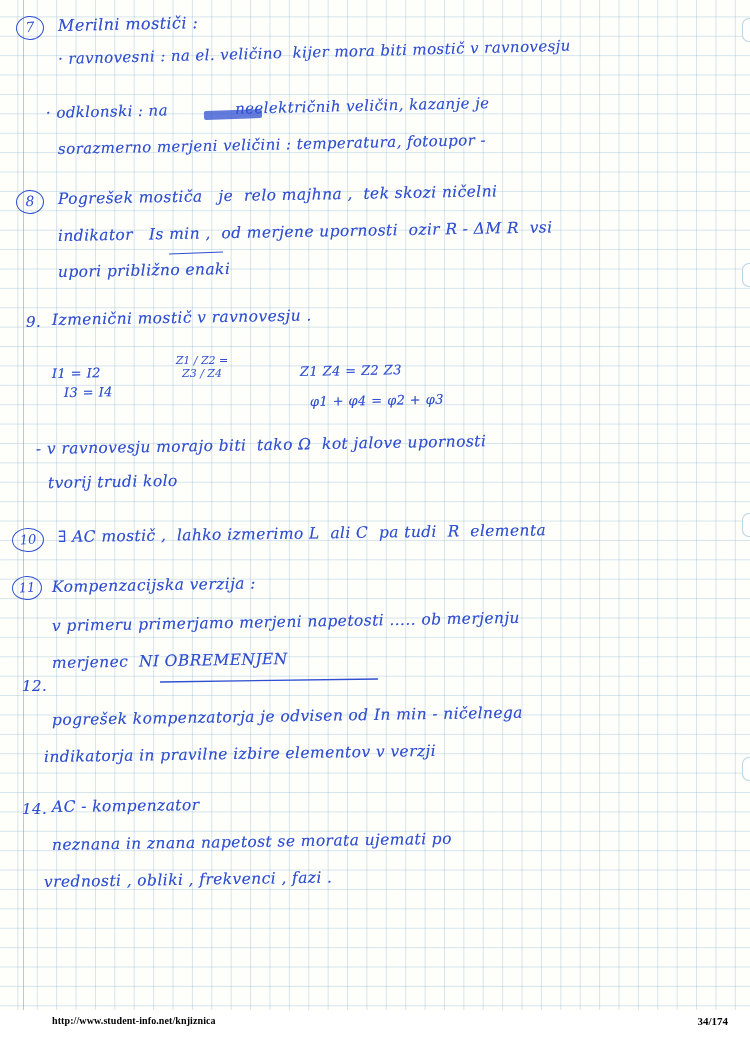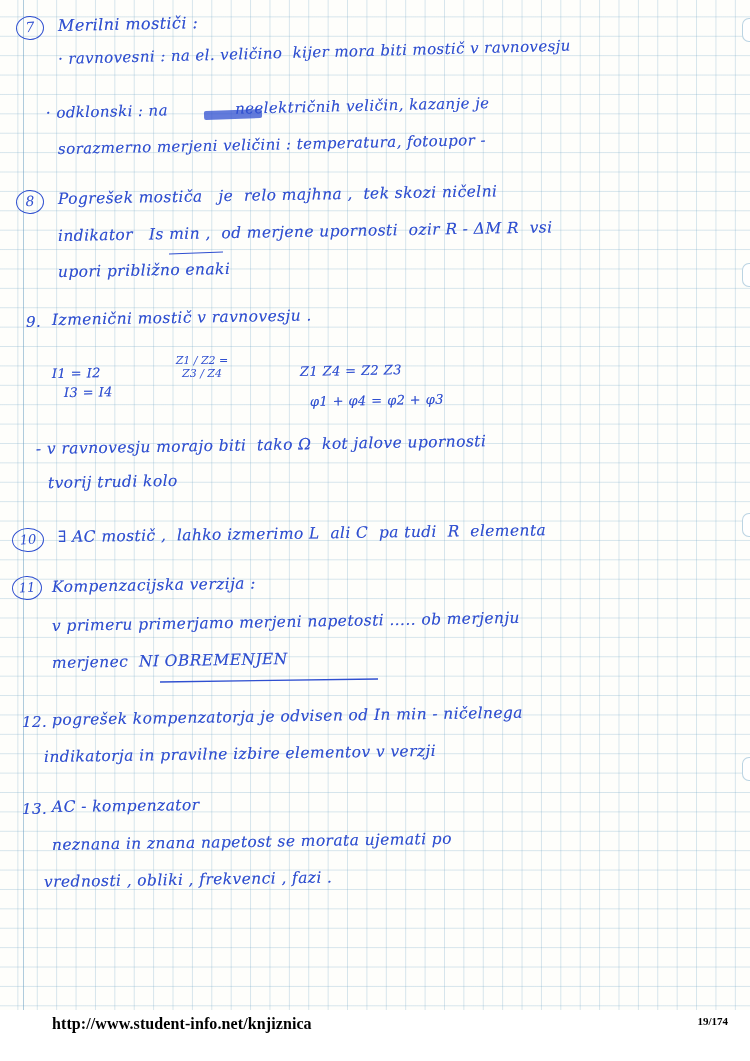--- a/index.html
+++ b/index.html
@@ -91,21 +91,21 @@
     width: 750px;
     height: 51px;
     background: #ffffff;
     border-top: 1px solid #ffffff;
   }
   #footer-url {
     position: absolute;
     left: 52px; top: 1015px;
     font-family: "Liberation Serif", serif;
     font-weight: bold;
-    font-size: 16px;
+    font-size: 10px;
     color: #000000;
     letter-spacing: 0.1px;
   }
   #footer-page {
     position: absolute;
     right: 22px; top: 1015px;
     font-family: "Liberation Serif", serif;
     font-weight: bold;
     font-size: 11px;
     color: #000000;
@@ -163,25 +163,25 @@
   <div class="ink n" style="left:58px; top:528px; transform: rotate(-0.8deg); font-size:15.5px;">∃ AC mostič ,  lahko izmerimo L  ali C  pa tudi  R  elementa</div>
 
   <div class="circled" style="left:12px; top:576px; width:28px; font-size:13px;">11</div>
   <div class="ink n" style="left:52px; top:578px; transform: rotate(-1deg); font-size:15.5px;">Kompenzacijska verzija :</div>
   <div class="ink n" style="left:52px; top:617px; transform: rotate(-1deg); font-size:15.5px;">v primeru primerjamo merjeni napetosti ..... ob merjenju</div>
   <div class="ink n" style="left:52px; top:654px; transform: rotate(-1deg); font-size:15.5px;">merjenec  NI OBREMENJEN</div>
   <svg class="sk" style="left:160px; top:678px; width:220px; height:8px;">
     <path d="M0 4 L218 1" stroke="#2f4fd0" stroke-width="1.3" fill="none"></path>
   </svg>
 
-  <div class="ink n" style="left:22px; top:713px; font-size:15px;">12.</div>
+  <div class="ink n" style="left:22px; top:677px; font-size:15px;">12.</div>
   <div class="ink n" style="left:52px; top:711px; transform: rotate(-0.9deg); font-size:15.5px;">pogrešek kompenzatorja je odvisen od In min - ničelnega</div>
   <div class="ink n" style="left:44px; top:748px; transform: rotate(-0.9deg); font-size:15.5px;">indikatorja in pravilne izbire elementov v verzji</div>
 
-  <div class="ink n" style="left:22px; top:800px; font-size:15px;">13.</div>
+  <div class="ink n" style="left:22px; top:800px; font-size:15px;">14.</div>
   <div class="ink n" style="left:52px; top:798px; transform: rotate(-0.8deg); font-size:15.5px;">AC - kompenzator</div>
   <div class="ink n" style="left:52px; top:836px; transform: rotate(-0.9deg); font-size:15.5px;">neznana in znana napetost se morata ujemati po</div>
   <div class="ink n" style="left:44px; top:873px; transform: rotate(-0.9deg); font-size:15.5px;">vrednosti , obliki , frekvenci , fazi .</div>
 
   <div id="footer"></div>
   <div id="footer-url">http://www.student-info.net/knjiznica</div>
-  <div id="footer-page">19/174</div>
+  <div id="footer-page">34/174</div>
 </div>
 
 </body></html>

